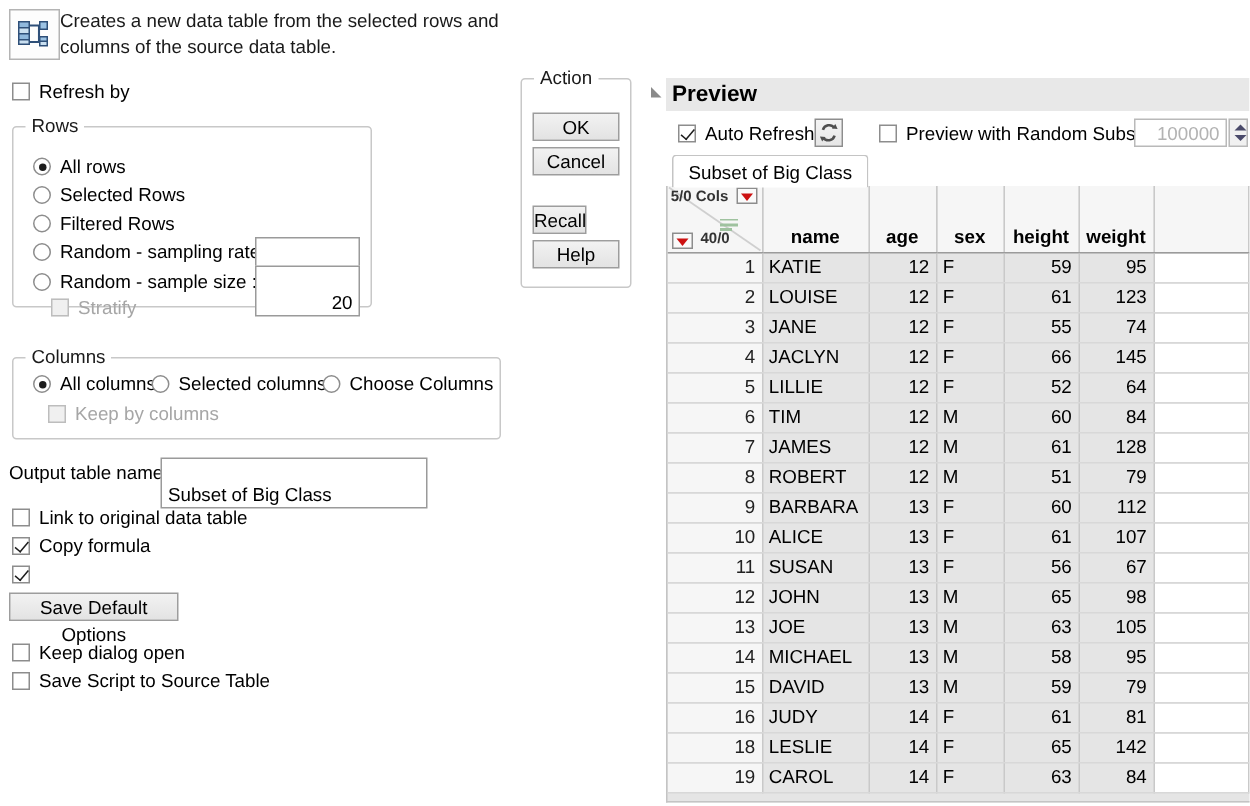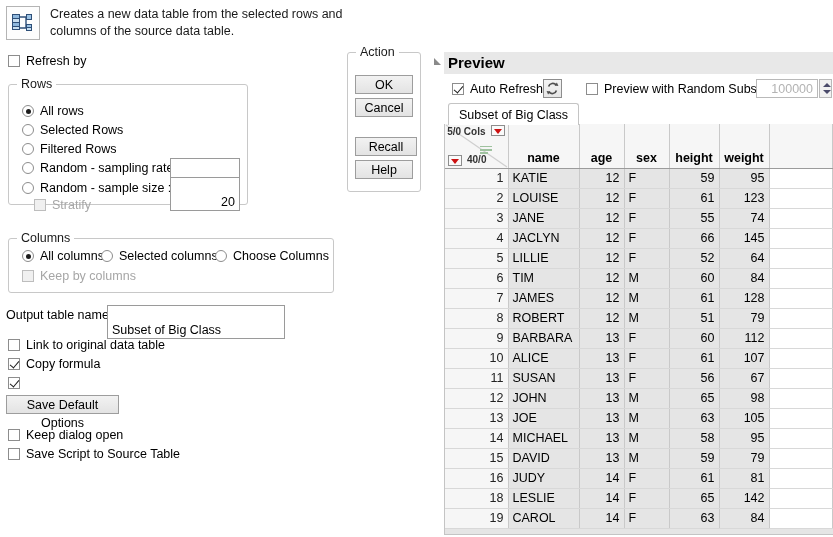--- a/index.html
+++ b/index.html
@@ -23,21 +23,21 @@
 
   
   #app-icon {
     left: 6px; top: 6px;
     width: 34px; height: 34px;
     border: 1px solid #b4b4b4;
     background: #fdfdfd;
     box-sizing: border-box;
   }
   #desc-text {
-    left: 50px; top: 6px;
+    left: 40px; top: 6px;
     width: 310px;
     font-size: 12.5px;
     line-height: 17px;
     color: #1a1a1a;
   }
 
   
   .cbox {
     width: 12px; height: 12px;
     border: 1px solid #8d8d8d;
@@ -381,21 +381,21 @@
 </div>
 <div class="rad-row nosel" style="left:22px; top:249px;">
   <span class="radio sel"></span><span class="lbl">All columns</span>
 </div>
 <div class="rad-row nosel" style="left:101px; top:249px;">
   <span class="radio"></span><span class="lbl">Selected columns</span>
 </div>
 <div class="rad-row nosel" style="left:215px; top:249px;">
   <span class="radio"></span><span class="lbl">Choose Columns</span>
 </div>
-<div class="chk-row nosel disabled" style="left:22px; top:269px;">
+<div class="chk-row nosel disabled" style="left:32px; top:269px;">
   <span class="cbox disabled"></span><span class="lbl">Keep by columns</span>
 </div>
 
 <div class="abs nosel" style="left:6px; top:307px; font-size:12.5px; line-height:17px;">Output table name:</div>
 <div class="txtinput" id="output-name-input" style="left:107px; top:305px; width:178px; height:19px;">Subset of Big Class</div>
 
 <div class="chk-row nosel" style="left:8px; top:338px;">
   <span class="cbox"></span><span class="lbl">Link to original data table</span>
 </div>
 <div class="chk-row nosel" style="left:8px; top:357px;">
@@ -412,21 +412,21 @@
 </div>
 <div class="chk-row nosel" style="left:8px; top:447px;">
   <span class="cbox"></span><span class="lbl">Save Script to Source Table</span>
 </div>
 
 <div class="groupbox" id="action-group">
   <span class="group-title nosel">Action</span>
 </div>
 <div class="btn nosel" style="left:355px; top:75px; width:58px; height:19px;">OK</div>
 <div class="btn nosel" style="left:355px; top:98px; width:58px; height:19px;">Cancel</div>
-<div class="btn nosel" style="left:355px; top:137px; width:62px; height:19px;">Recall</div>
+<div class="btn nosel" style="left:355px; top:137px; width:36px; height:19px;">Recall</div>
 <div class="btn nosel" style="left:355px; top:160px; width:58px; height:19px;">Help</div>
 
 <div class="abs" id="preview-panel">
 
   <div id="preview-disclosure"></div>
   <div id="preview-header-band"></div>
   <div class="nosel" id="preview-title">Preview</div>
 
   <div class="chk-row nosel" style="left:18px; top:32px;">
     <span class="cbox checked"></span><span class="lbl">Auto Refresh</span>

